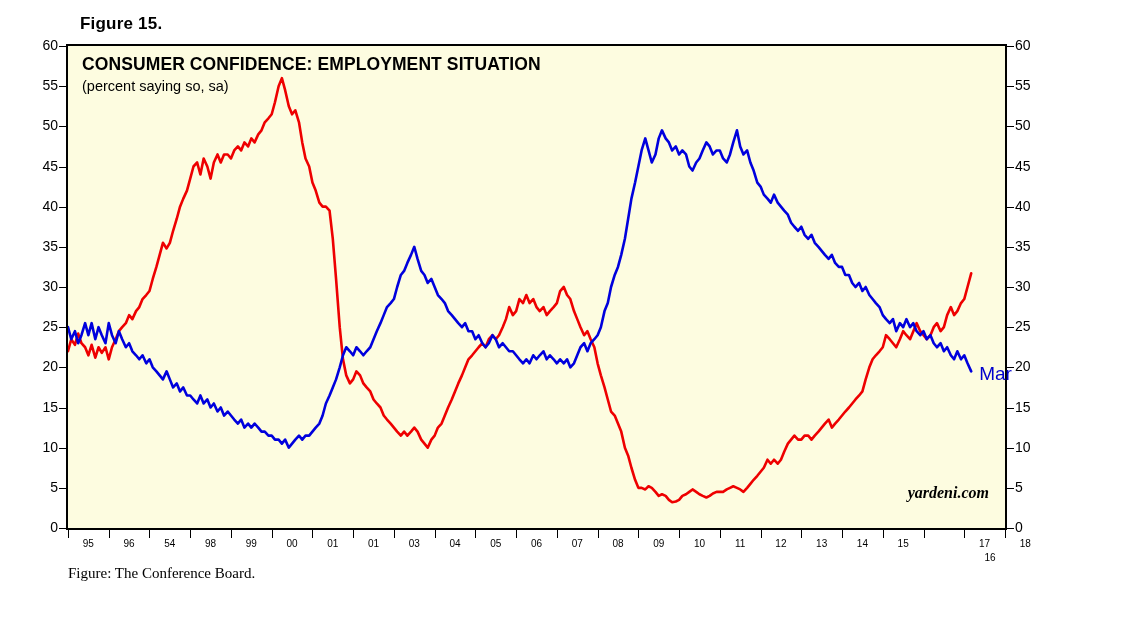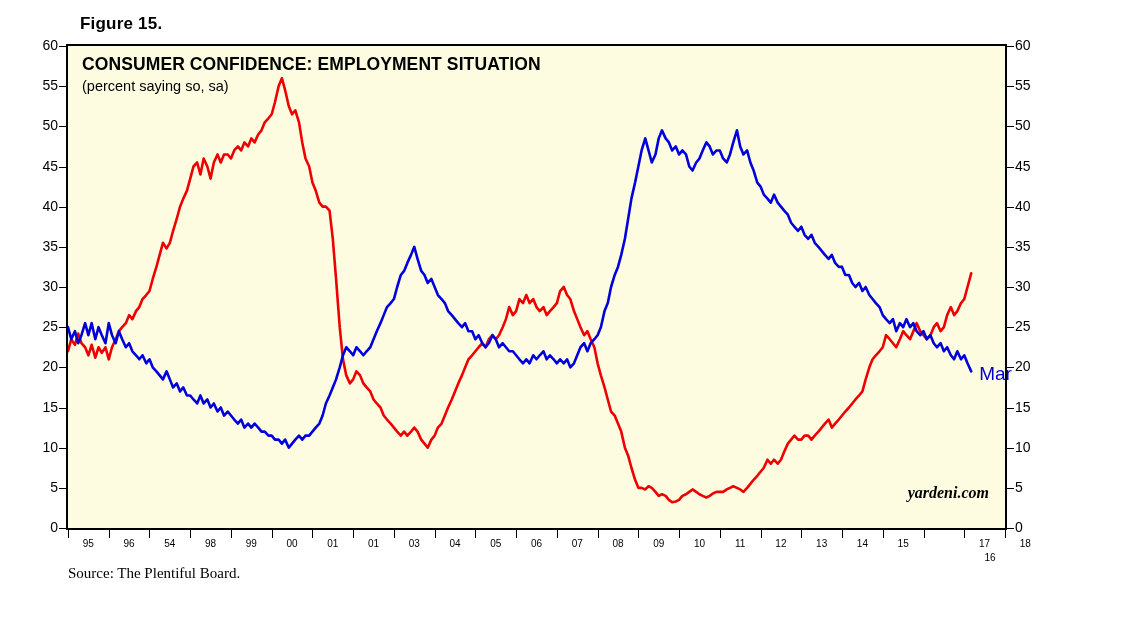--- a/index.html
+++ b/index.html
@@ -154,21 +154,21 @@
     <svg id="plot-svg" width="937" height="482" viewBox="0 0 937 482" style="position:absolute;left:0;top:0;">
         <path d="M0.00,305.27 L3.26,293.22 L6.93,298.84 L10.18,287.59 L13.44,297.23 L17.11,301.25 L20.37,309.28 L23.63,298.84 L27.30,311.69 L30.55,301.25 L33.81,306.87 L37.48,301.25 L40.74,313.30 L44.00,301.25 L47.66,293.22 L50.92,285.18 L54.18,281.17 L57.85,277.15 L61.11,269.12 L64.37,273.13 L68.03,265.10 L71.29,261.08 L74.55,253.05 L78.22,249.03 L81.48,245.02 L84.74,232.97 L88.40,220.92 L91.66,208.87 L94.92,196.82 L98.59,202.44 L101.85,196.82 L105.11,184.77 L108.77,172.72 L112.03,160.67 L115.29,152.63 L118.96,144.60 L122.22,132.55 L125.48,120.50 L129.14,116.48 L132.40,128.53 L135.66,112.47 L139.33,120.50 L142.59,132.55 L145.85,116.48 L149.51,108.45 L152.77,116.48 L156.03,108.45 L159.70,108.45 L162.96,112.47 L166.22,104.43 L169.88,100.42 L173.14,104.43 L176.40,96.40 L180.07,100.42 L183.33,92.38 L186.59,96.40 L190.25,88.37 L193.51,84.35 L196.77,76.32 L200.44,72.30 L203.70,68.28 L206.95,56.23 L210.62,40.17 L213.88,32.13 L217.14,44.18 L220.81,60.25 L224.07,68.28 L227.32,64.27 L230.99,76.32 L234.25,96.40 L237.51,112.47 L241.18,120.50 L244.43,136.57 L247.69,144.60 L251.36,156.65 L254.62,160.67 L257.88,160.67 L261.55,164.68 L264.80,192.80 L268.06,232.97 L271.73,281.17 L274.99,313.30 L278.25,329.37 L281.91,337.40 L285.17,333.38 L288.43,325.35 L292.10,329.37 L295.36,337.40 L298.62,341.42 L302.28,345.43 L305.54,353.47 L308.80,357.48 L312.47,361.50 L315.73,369.53 L318.99,373.55 L322.65,377.57 L325.91,381.58 L329.17,385.60 L332.84,389.62 L336.10,385.60 L339.36,389.62 L343.02,385.60 L346.28,381.58 L349.54,385.60 L353.21,393.63 L356.47,397.65 L359.73,401.67 L363.39,393.63 L366.65,389.62 L369.91,381.58 L373.58,377.57 L376.84,369.53 L380.10,361.50 L383.76,353.47 L387.02,345.43 L390.28,337.40 L393.95,329.37 L397.21,321.33 L400.47,313.30 L404.13,309.28 L407.39,305.27 L410.65,301.25 L414.32,297.23 L417.58,301.25 L420.84,293.22 L424.50,289.20 L427.76,293.22 L431.02,289.20 L434.69,281.17 L437.95,273.13 L441.20,261.08 L444.87,269.12 L448.13,265.10 L451.39,253.05 L455.06,257.07 L458.32,249.03 L461.57,257.07 L465.24,253.05 L468.50,261.08 L471.76,265.10 L475.43,261.08 L478.68,269.12 L481.94,265.10 L485.61,261.08 L488.87,257.07 L492.13,245.02 L495.80,241.00 L499.05,249.03 L502.31,253.05 L505.98,265.10 L509.24,273.13 L512.50,281.17 L516.16,289.20 L519.42,285.18 L522.68,293.22 L526.35,301.25 L529.61,317.32 L532.87,329.37 L536.53,341.42 L539.79,353.47 L543.05,365.52 L546.72,369.53 L549.98,377.57 L553.24,385.60 L556.90,401.67 L560.16,409.70 L563.42,421.75 L567.09,433.80 L570.35,441.83 L573.61,441.83 L577.27,443.44 L580.53,440.23 L583.79,441.83 L587.46,445.85 L590.72,449.87 L593.98,448.26 L597.64,449.87 L600.90,453.88 L604.16,456.29 L607.83,455.49 L611.09,453.88 L614.35,449.87 L618.01,448.26 L621.27,445.85 L624.53,443.44 L628.20,445.85 L631.46,448.26 L634.72,449.87 L638.38,451.47 L641.64,449.87 L644.90,447.46 L648.57,445.85 L651.83,445.85 L655.09,445.85 L658.75,443.44 L662.01,441.83 L665.27,440.23 L668.94,441.83 L672.20,443.44 L675.45,445.85 L679.12,441.83 L682.38,437.82 L685.64,433.80 L689.31,429.78 L692.57,425.77 L695.82,421.75 L699.49,413.72 L702.75,417.73 L706.01,413.72 L709.68,417.73 L712.93,413.72 L716.19,405.68 L719.86,397.65 L723.12,393.63 L726.38,389.62 L730.05,393.63 L733.30,393.63 L736.56,389.62 L740.23,389.62 L743.49,393.63 L746.75,389.62 L750.41,385.60 L753.67,381.58 L756.93,377.57 L760.60,373.55 L763.86,381.58 L767.12,377.57 L770.78,373.55 L774.04,369.53 L777.30,365.52 L780.97,361.50 L784.23,357.48 L787.49,353.47 L791.15,349.45 L794.41,345.43 L797.67,333.38 L801.34,321.33 L804.60,313.30 L807.86,309.28 L811.52,305.27 L814.78,301.25 L818.04,289.20 L821.71,293.22 L824.97,297.23 L828.23,301.25 L831.89,293.22 L835.15,285.18 L838.41,289.20 L842.08,293.22 L845.34,285.18 L848.60,277.15 L852.26,285.18 L855.52,289.20 L858.78,293.22 L862.45,289.20 L865.71,281.17 L868.97,277.15 L872.63,285.18 L875.89,281.17 L879.15,269.12 L882.82,261.08 L886.08,269.12 L889.34,265.10 L893.00,257.07 L896.26,253.05 L899.52,241.00 L903.19,227.34" fill="none" stroke="#ee0000" stroke-width="2.6" stroke-linejoin="round" stroke-linecap="round"></path>
         <path d="M0.00,281.17 L3.26,293.22 L6.93,285.18 L10.18,297.23 L13.44,289.20 L17.11,277.15 L20.37,289.20 L23.63,277.15 L27.30,293.22 L30.55,281.17 L33.81,289.20 L37.48,297.23 L40.74,277.15 L44.00,289.20 L47.66,297.23 L50.92,285.18 L54.18,293.22 L57.85,301.25 L61.11,297.23 L64.37,305.27 L68.03,309.28 L71.29,313.30 L74.55,309.28 L78.22,317.32 L81.48,313.30 L84.74,321.33 L88.40,325.35 L91.66,329.37 L94.92,333.38 L98.59,325.35 L101.85,333.38 L105.11,341.42 L108.77,337.40 L112.03,345.43 L115.29,341.42 L118.96,349.45 L122.22,349.45 L125.48,353.47 L129.14,357.48 L132.40,349.45 L135.66,357.48 L139.33,353.47 L142.59,361.50 L145.85,357.48 L149.51,365.52 L152.77,361.50 L156.03,369.53 L159.70,365.52 L162.96,369.53 L166.22,373.55 L169.88,377.57 L173.14,373.55 L176.40,381.58 L180.07,377.57 L183.33,381.58 L186.59,377.57 L190.25,381.58 L193.51,385.60 L196.77,385.60 L200.44,389.62 L203.70,389.62 L206.95,393.63 L210.62,393.63 L213.88,397.65 L217.14,393.63 L220.81,401.67 L224.07,397.65 L227.32,393.63 L230.99,389.62 L234.25,393.63 L237.51,389.62 L241.18,389.62 L244.43,385.60 L247.69,381.58 L251.36,377.57 L254.62,369.53 L257.88,357.48 L261.55,349.45 L264.80,341.42 L268.06,333.38 L271.73,321.33 L274.99,309.28 L278.25,301.25 L281.91,305.27 L285.17,309.28 L288.43,301.25 L292.10,305.27 L295.36,309.28 L298.62,305.27 L302.28,301.25 L305.54,293.22 L308.80,285.18 L312.47,277.15 L315.73,269.12 L318.99,261.08 L322.65,257.07 L325.91,253.05 L329.17,241.00 L332.84,228.95 L336.10,224.93 L339.36,216.90 L343.02,208.87 L346.28,200.83 L349.54,212.88 L353.21,224.93 L356.47,228.95 L359.73,236.98 L363.39,232.97 L366.65,241.00 L369.91,249.03 L373.58,253.05 L376.84,257.07 L380.10,265.10 L383.76,269.12 L387.02,273.13 L390.28,277.15 L393.95,281.17 L397.21,277.15 L400.47,285.18 L404.13,285.18 L407.39,293.22 L410.65,289.20 L414.32,297.23 L417.58,301.25 L420.84,297.23 L424.50,289.20 L427.76,293.22 L431.02,301.25 L434.69,297.23 L437.95,301.25 L441.20,305.27 L444.87,305.27 L448.13,309.28 L451.39,313.30 L455.06,317.32 L458.32,313.30 L461.57,317.32 L465.24,309.28 L468.50,313.30 L471.76,309.28 L475.43,305.27 L478.68,313.30 L481.94,309.28 L485.61,313.30 L488.87,317.32 L492.13,313.30 L495.80,317.32 L499.05,313.30 L502.31,321.33 L505.98,317.32 L509.24,309.28 L512.50,301.25 L516.16,297.23 L519.42,305.27 L522.68,297.23 L526.35,293.22 L529.61,289.20 L532.87,281.17 L536.53,265.10 L539.79,257.07 L543.05,241.00 L546.72,228.95 L549.98,220.92 L553.24,208.87 L556.90,192.80 L560.16,172.72 L563.42,152.63 L567.09,136.57 L570.35,120.50 L573.61,104.43 L577.27,92.38 L580.53,104.43 L583.79,116.48 L587.46,108.45 L590.72,92.38 L593.98,84.35 L597.64,92.38 L600.90,96.40 L604.16,104.43 L607.83,100.42 L611.09,108.45 L614.35,104.43 L618.01,108.45 L621.27,120.50 L624.53,124.52 L628.20,116.48 L631.46,112.47 L634.72,104.43 L638.38,96.40 L641.64,100.42 L644.90,108.45 L648.57,104.43 L651.83,104.43 L655.09,112.47 L658.75,116.48 L662.01,108.45 L665.27,96.40 L668.94,84.35 L672.20,100.42 L675.45,108.45 L679.12,104.43 L682.38,116.48 L685.64,124.52 L689.31,136.57 L692.57,140.58 L695.82,148.62 L699.49,152.63 L702.75,156.65 L706.01,148.62 L709.68,156.65 L712.93,160.67 L716.19,164.68 L719.86,168.70 L723.12,176.73 L726.38,180.75 L730.05,184.77 L733.30,180.75 L736.56,188.78 L740.23,192.80 L743.49,188.78 L746.75,196.82 L750.41,200.83 L753.67,204.85 L756.93,208.87 L760.60,212.88 L763.86,208.87 L767.12,216.90 L770.78,220.92 L774.04,220.92 L777.30,228.95 L780.97,228.95 L784.23,236.98 L787.49,241.00 L791.15,236.98 L794.41,245.02 L797.67,241.00 L801.34,249.03 L804.60,253.05 L807.86,257.07 L811.52,261.08 L814.78,269.12 L818.04,273.13 L821.71,277.15 L824.97,273.13 L828.23,285.18 L831.89,277.15 L835.15,281.17 L838.41,273.13 L842.08,281.17 L845.34,277.15 L848.60,285.18 L852.26,289.20 L855.52,285.18 L858.78,293.22 L862.45,289.20 L865.71,297.23 L868.97,301.25 L872.63,297.23 L875.89,305.27 L879.15,301.25 L882.82,309.28 L886.08,313.30 L889.34,305.27 L893.00,313.30 L896.26,309.28 L899.52,317.32 L903.19,325.35" fill="none" stroke="#0000dd" stroke-width="2.6" stroke-linejoin="round" stroke-linecap="round"></path>
       </svg>
 
     <div id="mar-label" style="left: 911.187px; top: 317.35px;">Mar</div>
 
     <div id="watermark">yardeni.com</div>
   </div>
 
-  <div id="source-note">Source: The Plentiful Board.</div>
+  <div id="source-note">Figure: The Conference Board.</div>
 
   <div id="axis-labels">
       <div class="ytick" style="left: 32px; top: 519px;">0</div>
       <div class="tickmark-left" style="left: 59px; top: 528px;"></div>
       <div class="ytick ytick-right" style="left: 1015px; top: 519px;">0</div>
       <div class="tickmark-right" style="left: 1007px; top: 528px;"></div>
       <div class="ytick" style="left: 32px; top: 478.833px;">5</div>
       <div class="tickmark-left" style="left: 59px; top: 487.833px;"></div>
       <div class="ytick ytick-right" style="left: 1015px; top: 478.833px;">5</div>
       <div class="tickmark-right" style="left: 1007px; top: 487.833px;"></div>

